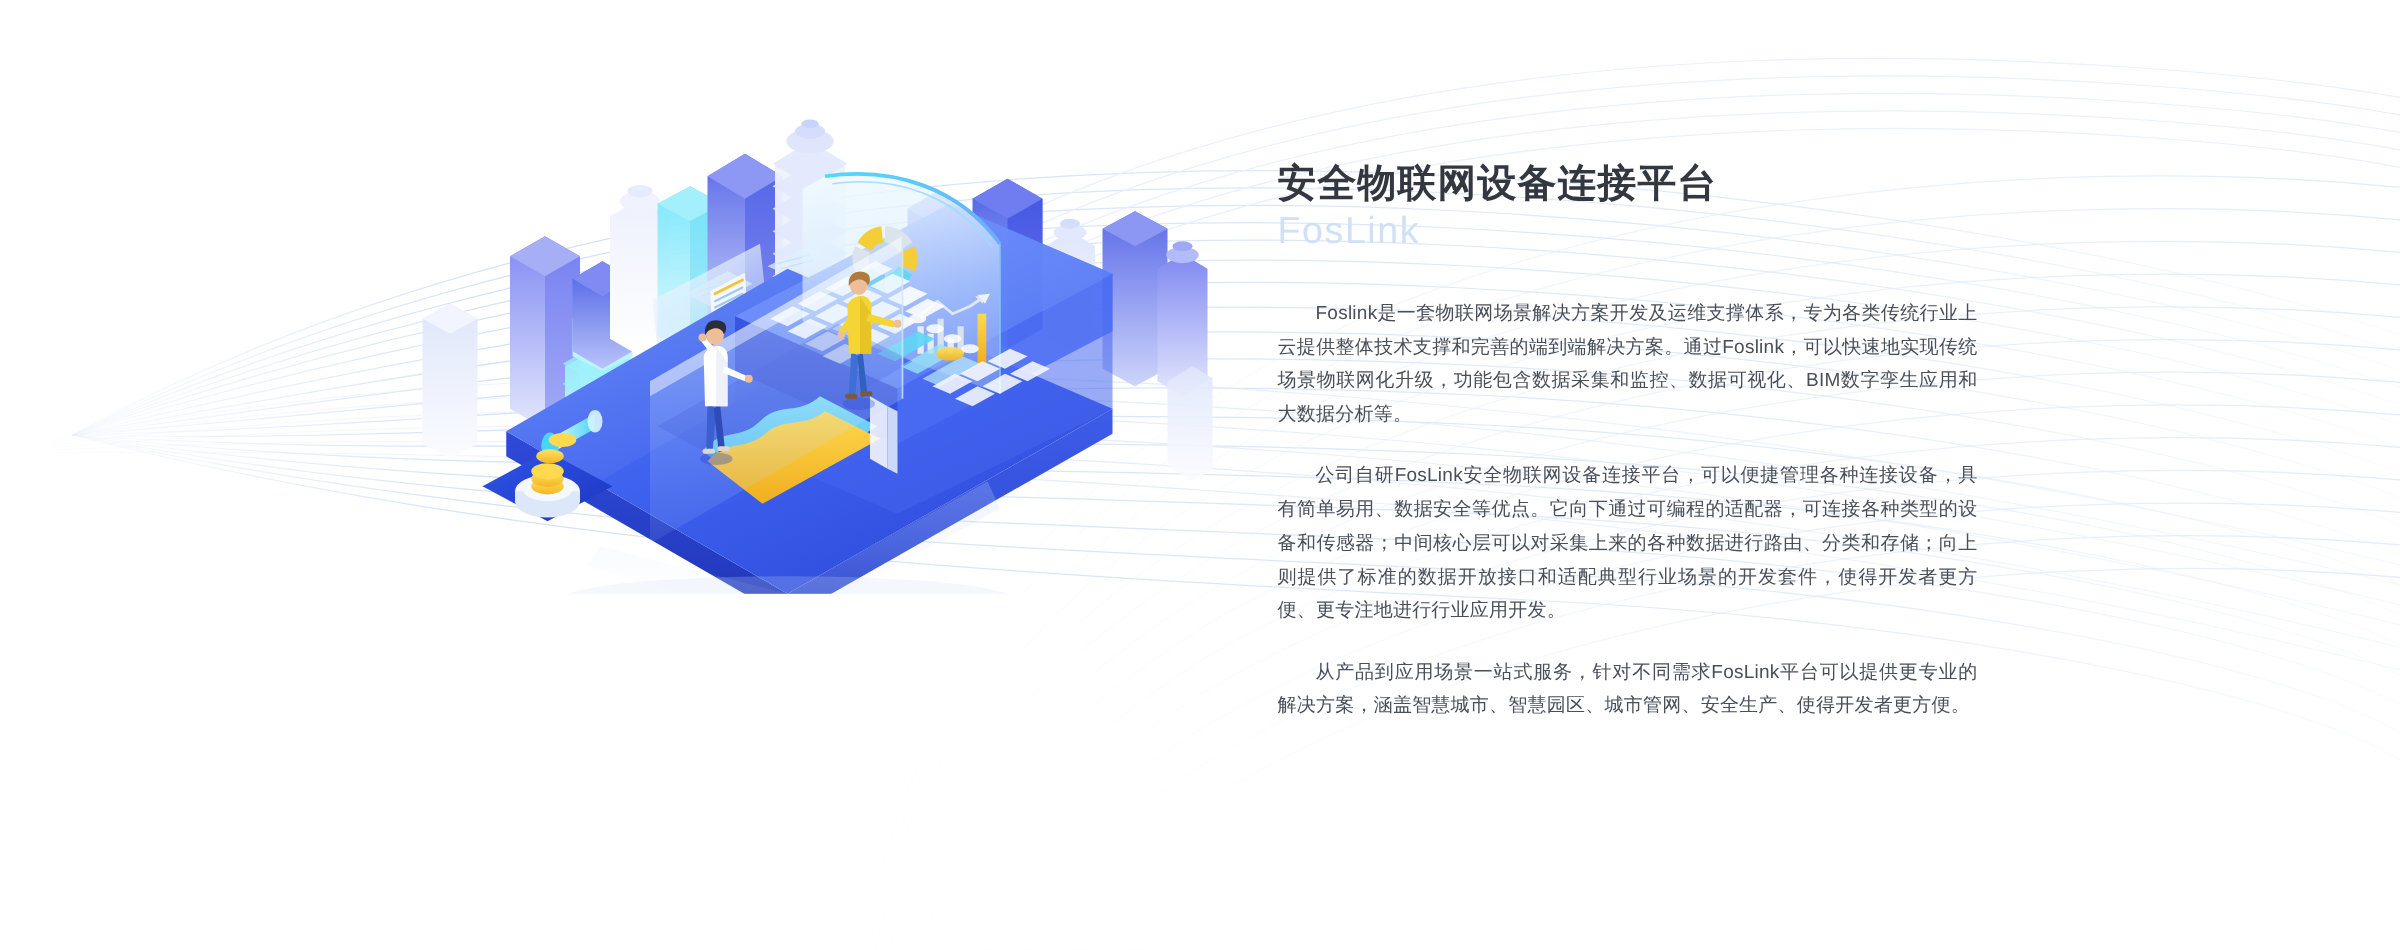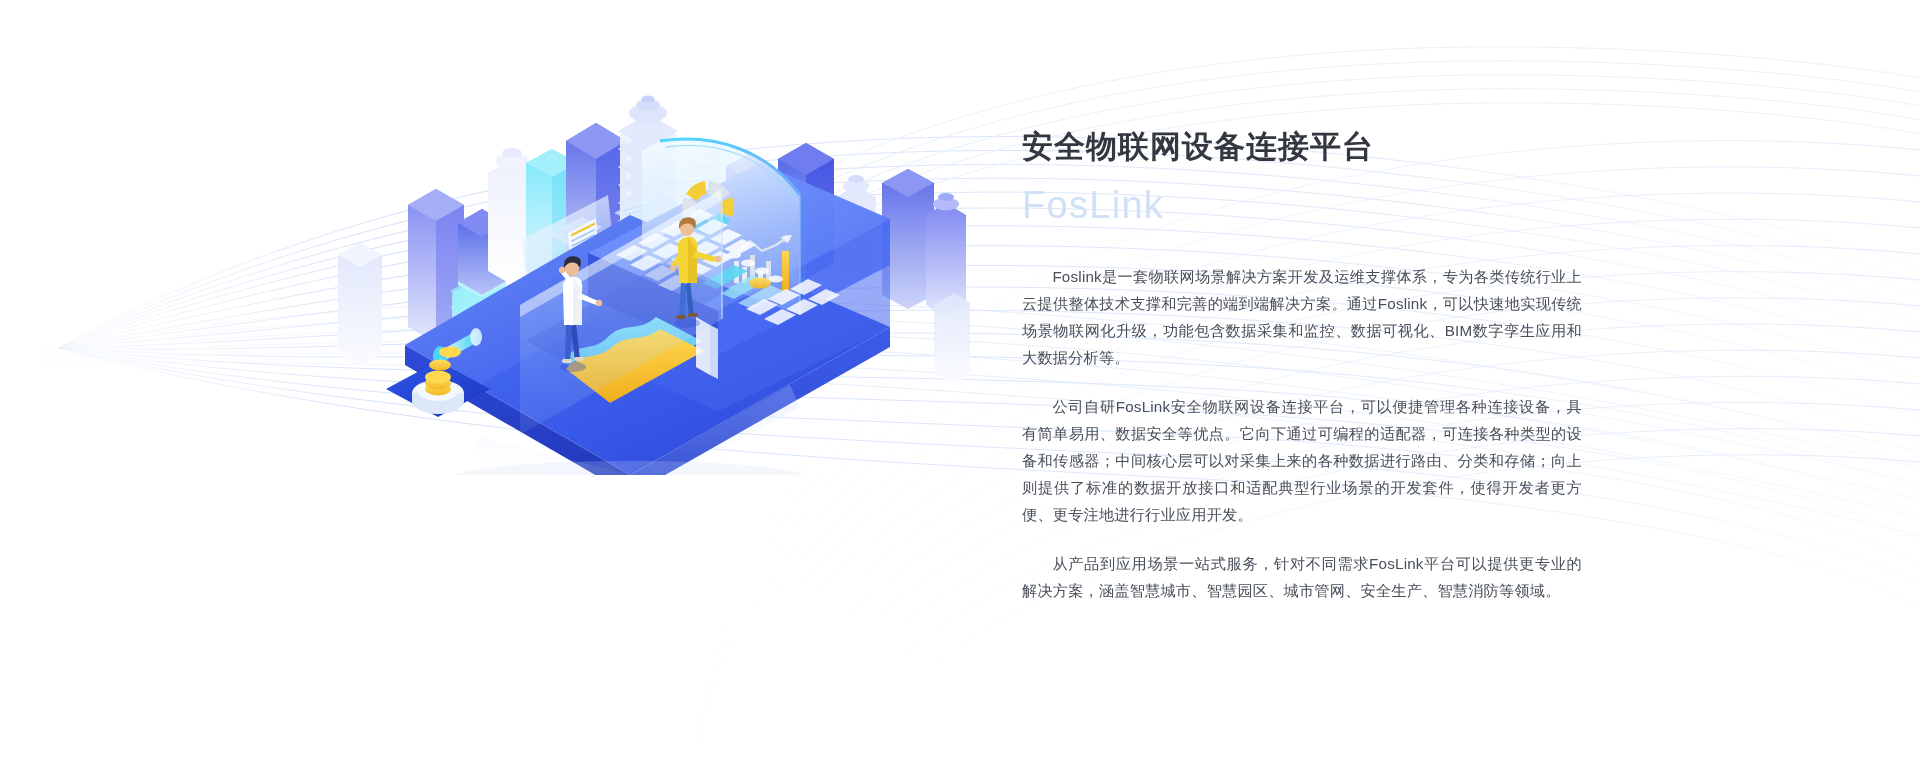--- a/index.html
+++ b/index.html
@@ -40,22 +40,22 @@
   }
   .headline {
     font-size: 31px;
     font-weight: bold;
     color: #333740;
     letter-spacing: 1px;
     line-height: 1.2;
     white-space: nowrap;
   }
   .subhead {
-    margin-top: 18px;
-    font-size: 38px;
+    margin-top: 2px;
+    font-size: 30px;
     font-weight: normal;
     color: #cfe0f7;
     letter-spacing: 1.3px;
     line-height: 1.2;
   }
   .body-copy { margin-top: 34px; }
   .para {
     font-size: 15.2px;
     line-height: 27px;
     color: #494f59;
@@ -556,17 +556,17 @@
     </g>
   </svg>
 
   <div class="content">
     <h1 class="headline">安全物联网设备连接平台</h1>
     <div class="subhead">FosLink</div>
 
     <div class="body-copy">
       <p class="para">Foslink是一套物联网场景解决方案开发及运维支撑体系，专为各类传统行业上云提供整体技术支撑和完善的端到端解决方案。通过Foslink，可以快速地实现传统场景物联网化升级，功能包含数据采集和监控、数据可视化、BIM数字孪生应用和大数据分析等。</p>
       <p class="para">公司自研FosLink安全物联网设备连接平台，可以便捷管理各种连接设备，具有简单易用、数据安全等优点。它向下通过可编程的适配器，可连接各种类型的设备和传感器；中间核心层可以对采集上来的各种数据进行路由、分类和存储；向上则提供了标准的数据开放接口和适配典型行业场景的开发套件，使得开发者更方便、更专注地进行行业应用开发。</p>
-      <p class="para">从产品到应用场景一站式服务，针对不同需求FosLink平台可以提供更专业的解决方案，涵盖智慧城市、智慧园区、城市管网、安全生产、智慧消防等领域。</p>
+      <p class="para">从产品到应用场景一站式服务，针对不同需求FosLink平台可以提供更专业的解决方案，涵盖智慧城市、智慧园区、城市管网、安全生产、使得开发者更方便。</p>
     </div>
   </div>
 
 </div>
 
 </body></html>

